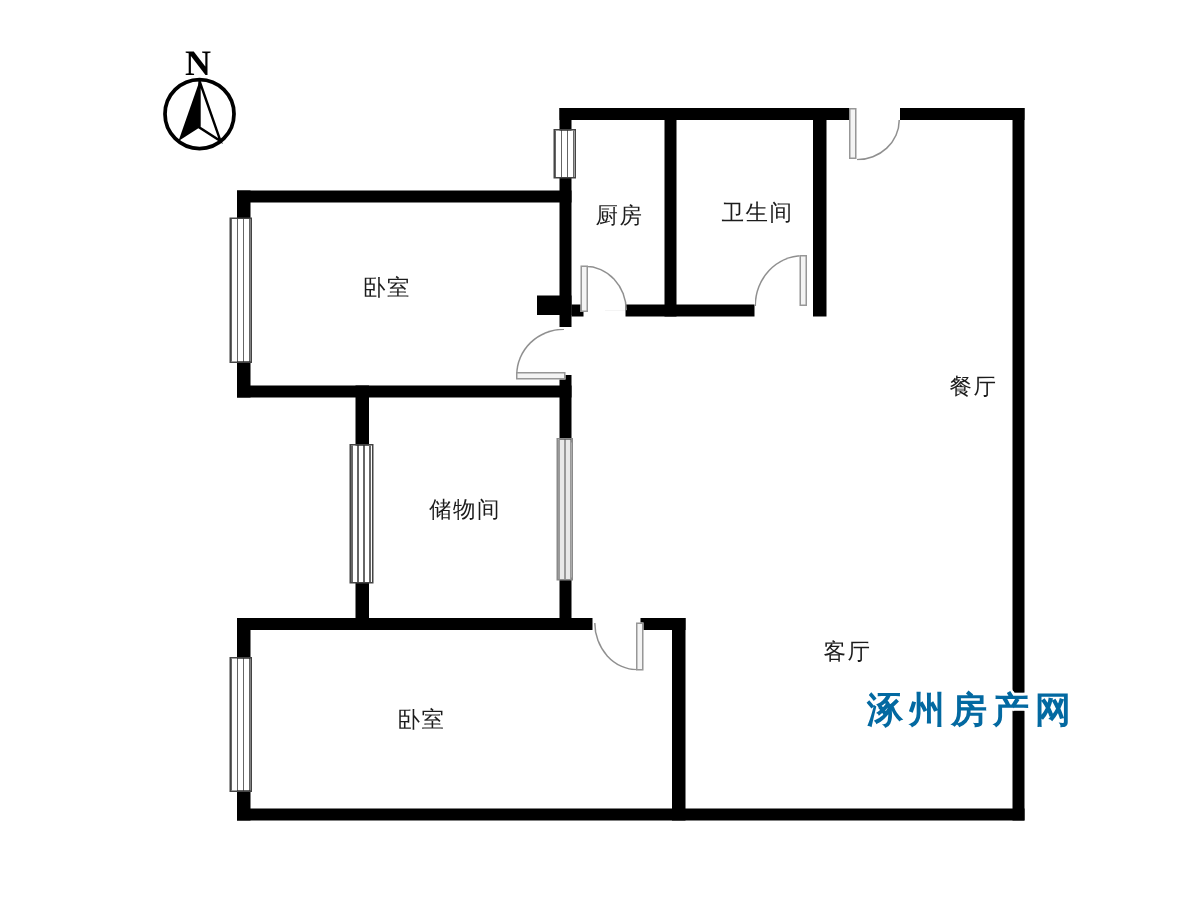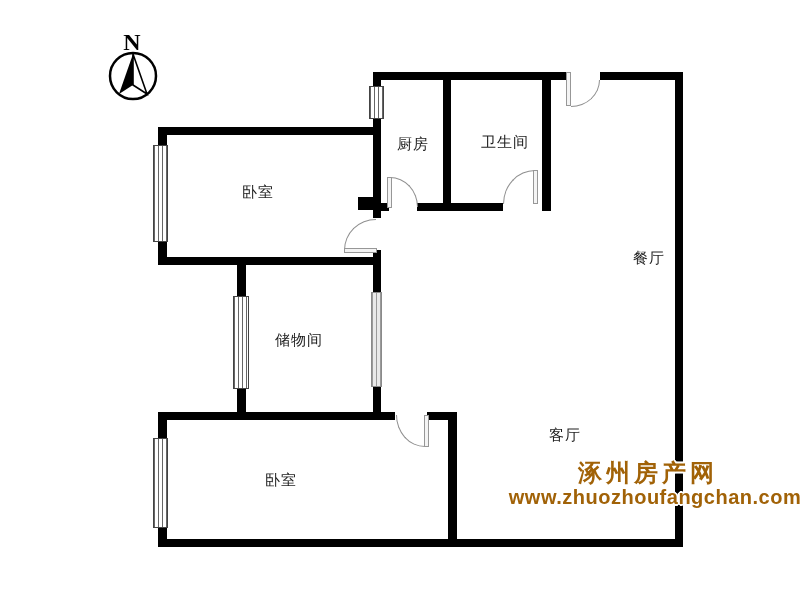--- a/index.html
+++ b/index.html
@@ -23,21 +23,21 @@
   .arc.bl{border-bottom:1px solid #8f8f8f;border-left:1px solid #8f8f8f;border-bottom-left-radius:100% 100%;}
   .arc.br{border-bottom:1px solid #8f8f8f;border-right:1px solid #8f8f8f;border-bottom-right-radius:100% 100%;}
   .leaf{position:absolute;background:#f4f4f4;border:1px solid #979797;box-sizing:border-box;}
   .room-label{
     position:absolute;transform:translate(-50%,-50%);
     font-size:15px;color:#1c1c1c;letter-spacing:1px;white-space:nowrap;
   }
   .wm{
     position:absolute;transform:translate(-50%,-50%);
     font-weight:bold;white-space:nowrap;z-index:20;
-    color:#a16207;
+    color:#0369a1;
     text-shadow:-1px -1px 0 #fff,1px -1px 0 #fff,-1px 1px 0 #fff,1px 1px 0 #fff,
                 -2px 0 0 #fff,2px 0 0 #fff,0 -2px 0 #fff,0 2px 0 #fff;
   }
   .wm.line1{font-size:24px;letter-spacing:4px;}
   .wm.line2{font-size:20px;letter-spacing:0.5px;font-family:"Liberation Sans",sans-serif;}
   .compass{position:absolute;left:102px;top:24px;width:62px;height:82px;}
   .compass .n-letter{
     font-family:"Liberation Serif","DejaVu Serif",serif;font-weight:bold;font-size:24px;
   }
 </style>
@@ -102,20 +102,19 @@
   <div class="arc bl" style="left:396px;top:415px;width:29px;height:32px;"></div>
   <div class="leaf" style="left:424px;top:415px;width:5px;height:32px;"></div>
 
   <div class="arc br" style="left:571px;top:80px;width:29px;height:27px;"></div>
   <div class="leaf" style="left:566px;top:72px;width:5px;height:34px;"></div>
 
   <div class="room-label" style="left:258px;top:192px;">卧室</div>
   <div class="room-label" style="left:413px;top:144px;font-family:Liberation Mono, monospace;">厨房</div>
   <div class="room-label" style="left:505px;top:142px;text-align:center;">卫生间</div>
   <div class="room-label" style="left:649px;top:258px;">餐厅</div>
-  <div class="room-label" style="left:299px;top:340px;">储物间</div>
+  <div class="room-label" style="left:310px;top:340px;">储物间</div>
   <div class="room-label" style="left:565px;top:435px;text-align:right;">客厅</div>
   <div class="room-label" style="left:281px;top:480px;">卧室</div>
 
   <div class="wm line1" style="left:648px;top:473px;">涿州房产网</div>
-  <div class="wm line2" style="left:655px;top:497px;">www.zhuozhoufangchan.com</div>
 
 </div>
 
 </body></html>

